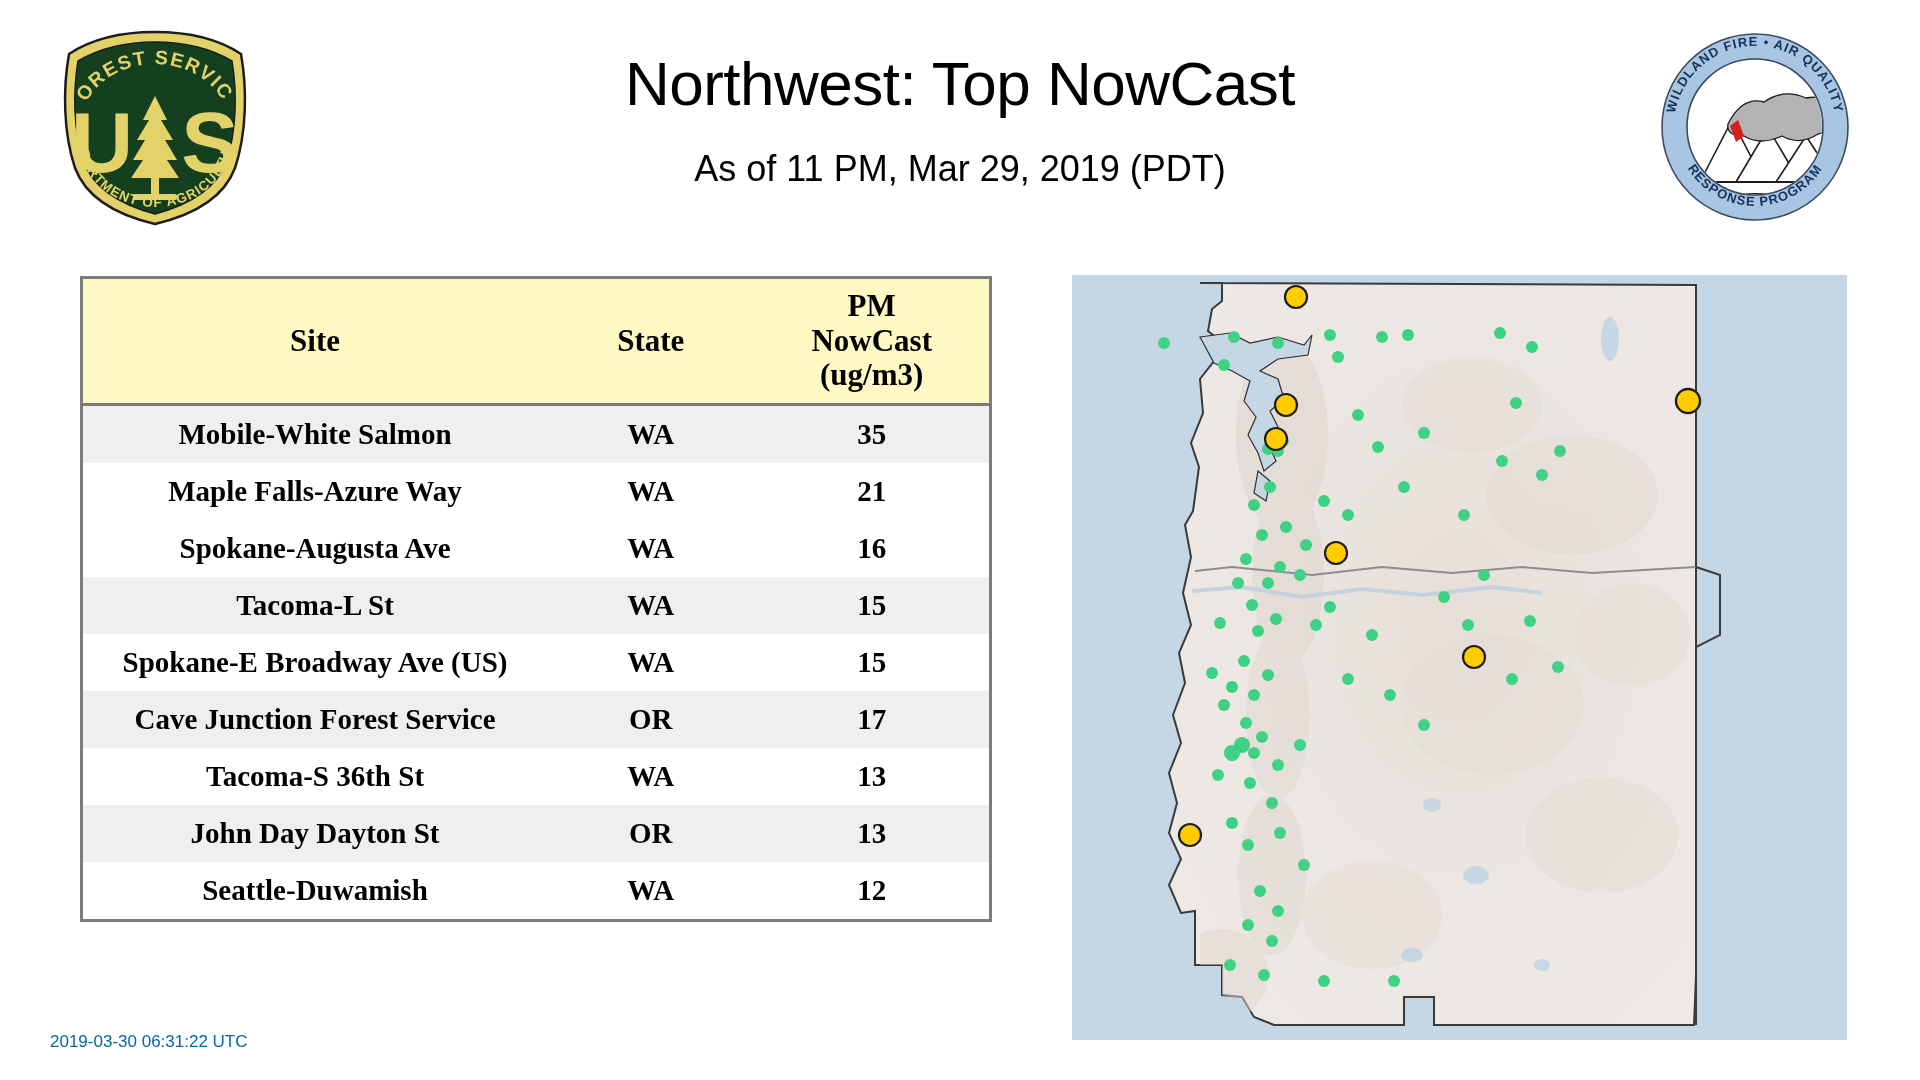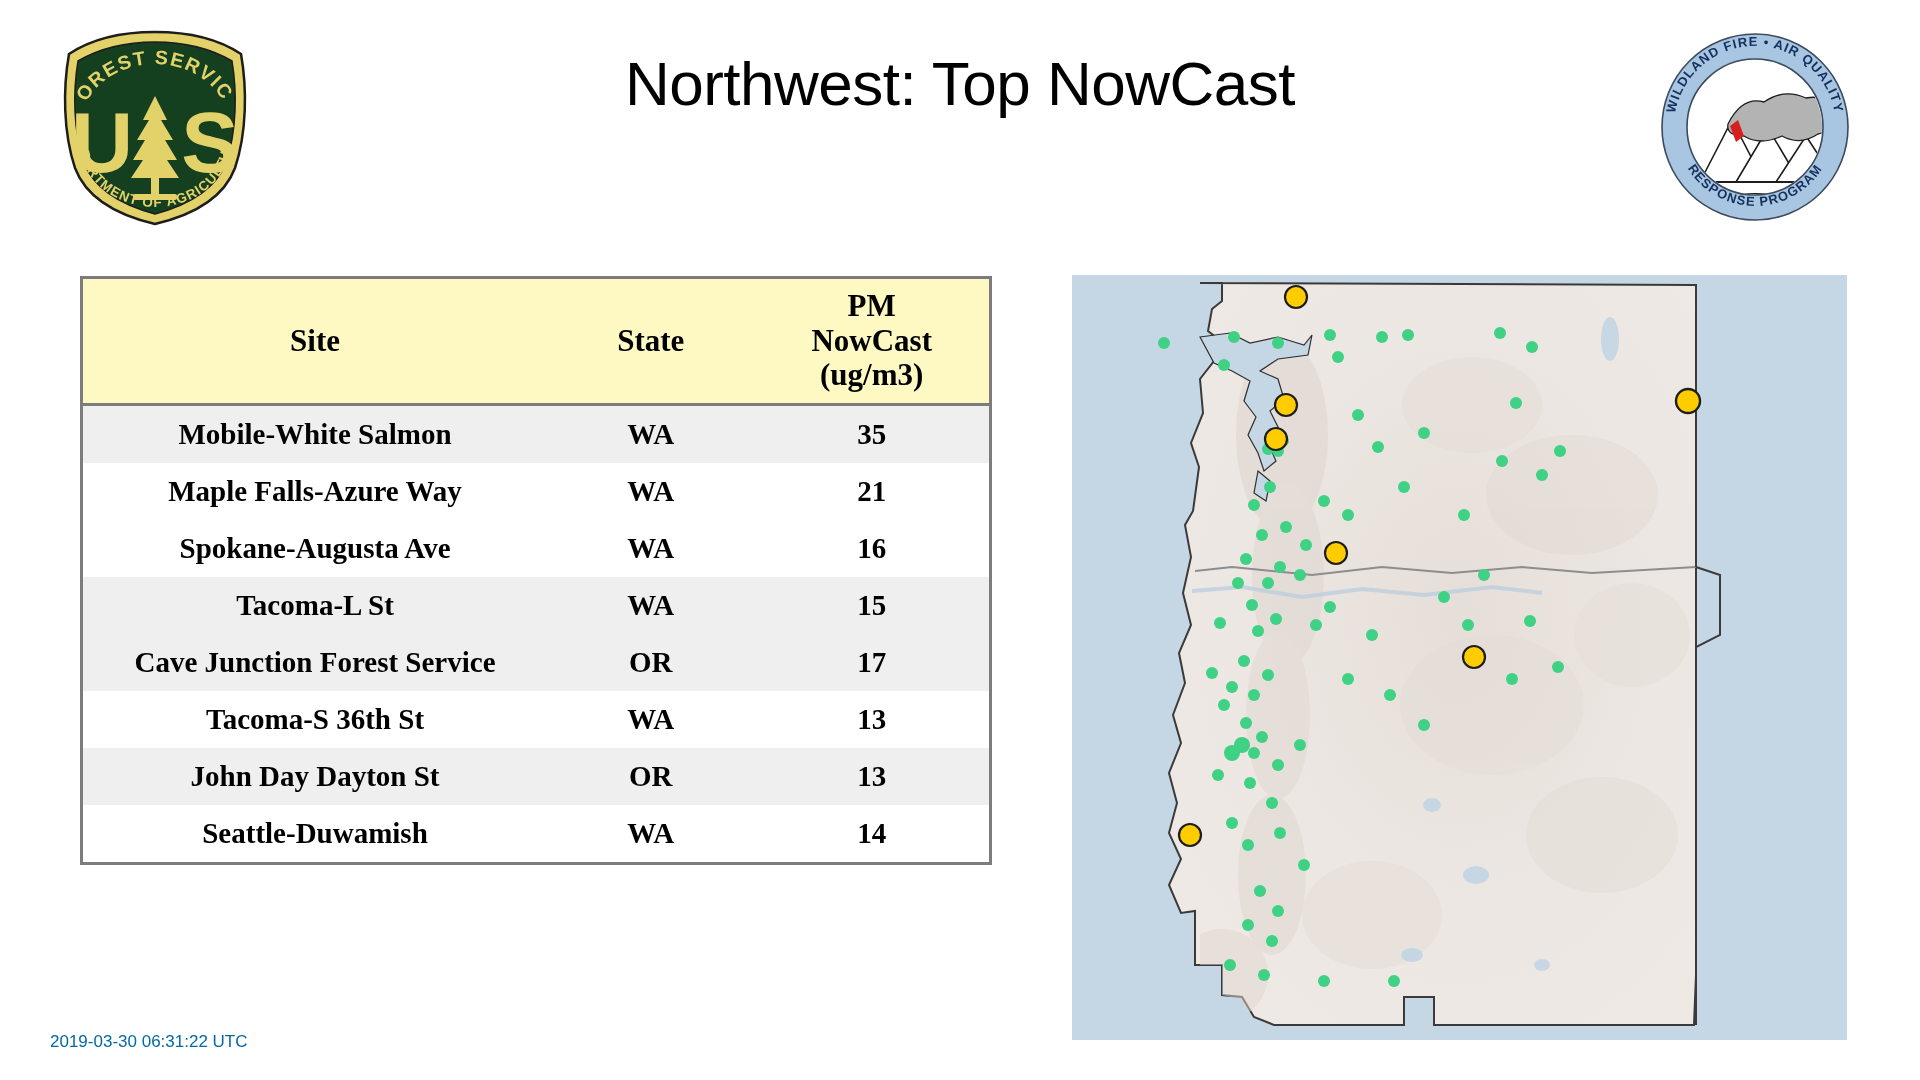--- a/index.html
+++ b/index.html
@@ -122,20 +122,21 @@
         <rect x="78" y="166" width="44" height="6" rx="2"></rect>
       </g>
       <path id="fsBotArc" d="M 26 128 A 76 66 0 0 0 174 128" fill="none"></path>
       <text font-family="Liberation Sans, sans-serif" font-size="13.5" font-weight="bold" fill="#e3d26a" letter-spacing="1.1">
         <textPath href="#fsBotArc" startOffset="50%" text-anchor="middle">DEPARTMENT OF AGRICULTURE</textPath>
       </text>
     </svg>
   </div>
 
   <div class="title">Northwest: Top NowCast</div>
+  <div class="subtitle">As of 11 PM, Mar 29, 2019 (PDT)</div>
 
   <div class="wf-logo">
     <svg width="190" height="190" viewBox="0 0 190 190" xmlns="http://www.w3.org/2000/svg">
       <circle cx="95" cy="95" r="93" fill="#a8c5e2" stroke="#3c4a5c" stroke-width="1.6"></circle>
       <circle cx="95" cy="95" r="68" fill="#ffffff" stroke="#3c4a5c" stroke-width="1.6"></circle>
       <clipPath id="innerClip">
           <circle cx="95" cy="95" r="67"></circle>
         </clipPath>
       <g clip-path="url(#innerClip)">
         <path d="M40 150 L72 88 L104 150 Z" fill="#ffffff" stroke="#1d1d1d" stroke-width="1.6"></path>
@@ -185,39 +186,44 @@
         <tr class="even">
           <td>Spokane-Augusta Ave</td>
           <td>WA</td>
           <td>16</td>
         </tr>
         <tr class="odd">
           <td>Tacoma-L St</td>
           <td>WA</td>
           <td>15</td>
         </tr>
+        <tr class="even">
+          <td>Spokane-E Broadway Ave (US)</td>
+          <td>WA</td>
+          <td>15</td>
+        </tr>
         <tr class="odd">
           <td>Cave Junction Forest Service</td>
           <td>OR</td>
           <td>17</td>
         </tr>
         <tr class="even">
           <td>Tacoma-S 36th St</td>
           <td>WA</td>
           <td>13</td>
         </tr>
         <tr class="odd">
           <td>John Day Dayton St</td>
           <td>OR</td>
           <td>13</td>
         </tr>
         <tr class="even">
           <td>Seattle-Duwamish</td>
           <td>WA</td>
-          <td>14</td>
+          <td>12</td>
         </tr>
       </tbody>
     </table>
   </div>
 
   <div class="map-panel">
     <svg width="775" height="765" viewBox="0 0 775 765" xmlns="http://www.w3.org/2000/svg">
       <defs>
         <radialGradient id="relief" cx="55%" cy="45%" r="70%">
           <stop offset="0%" stop-color="#e6ded8"></stop>

